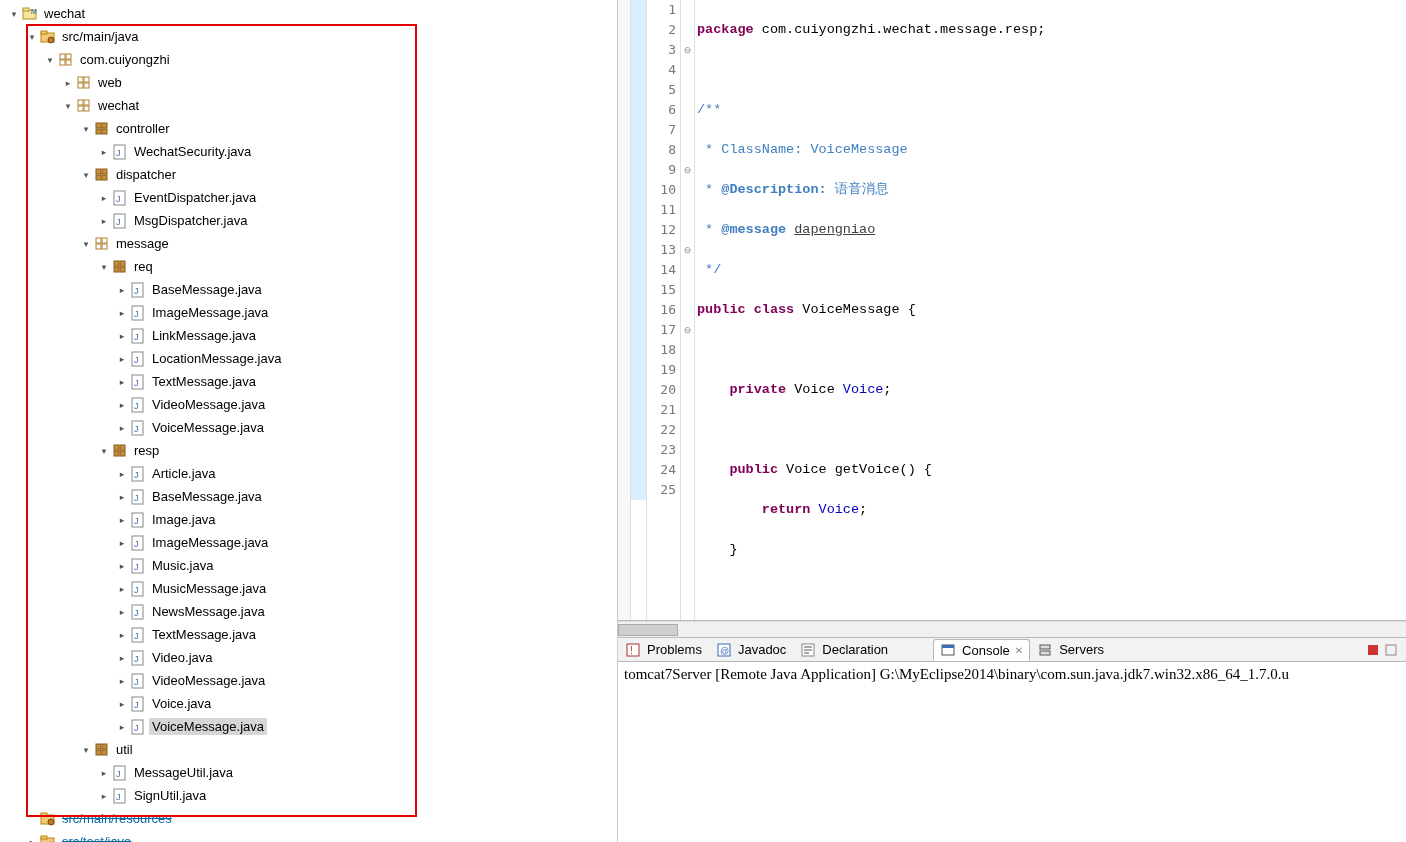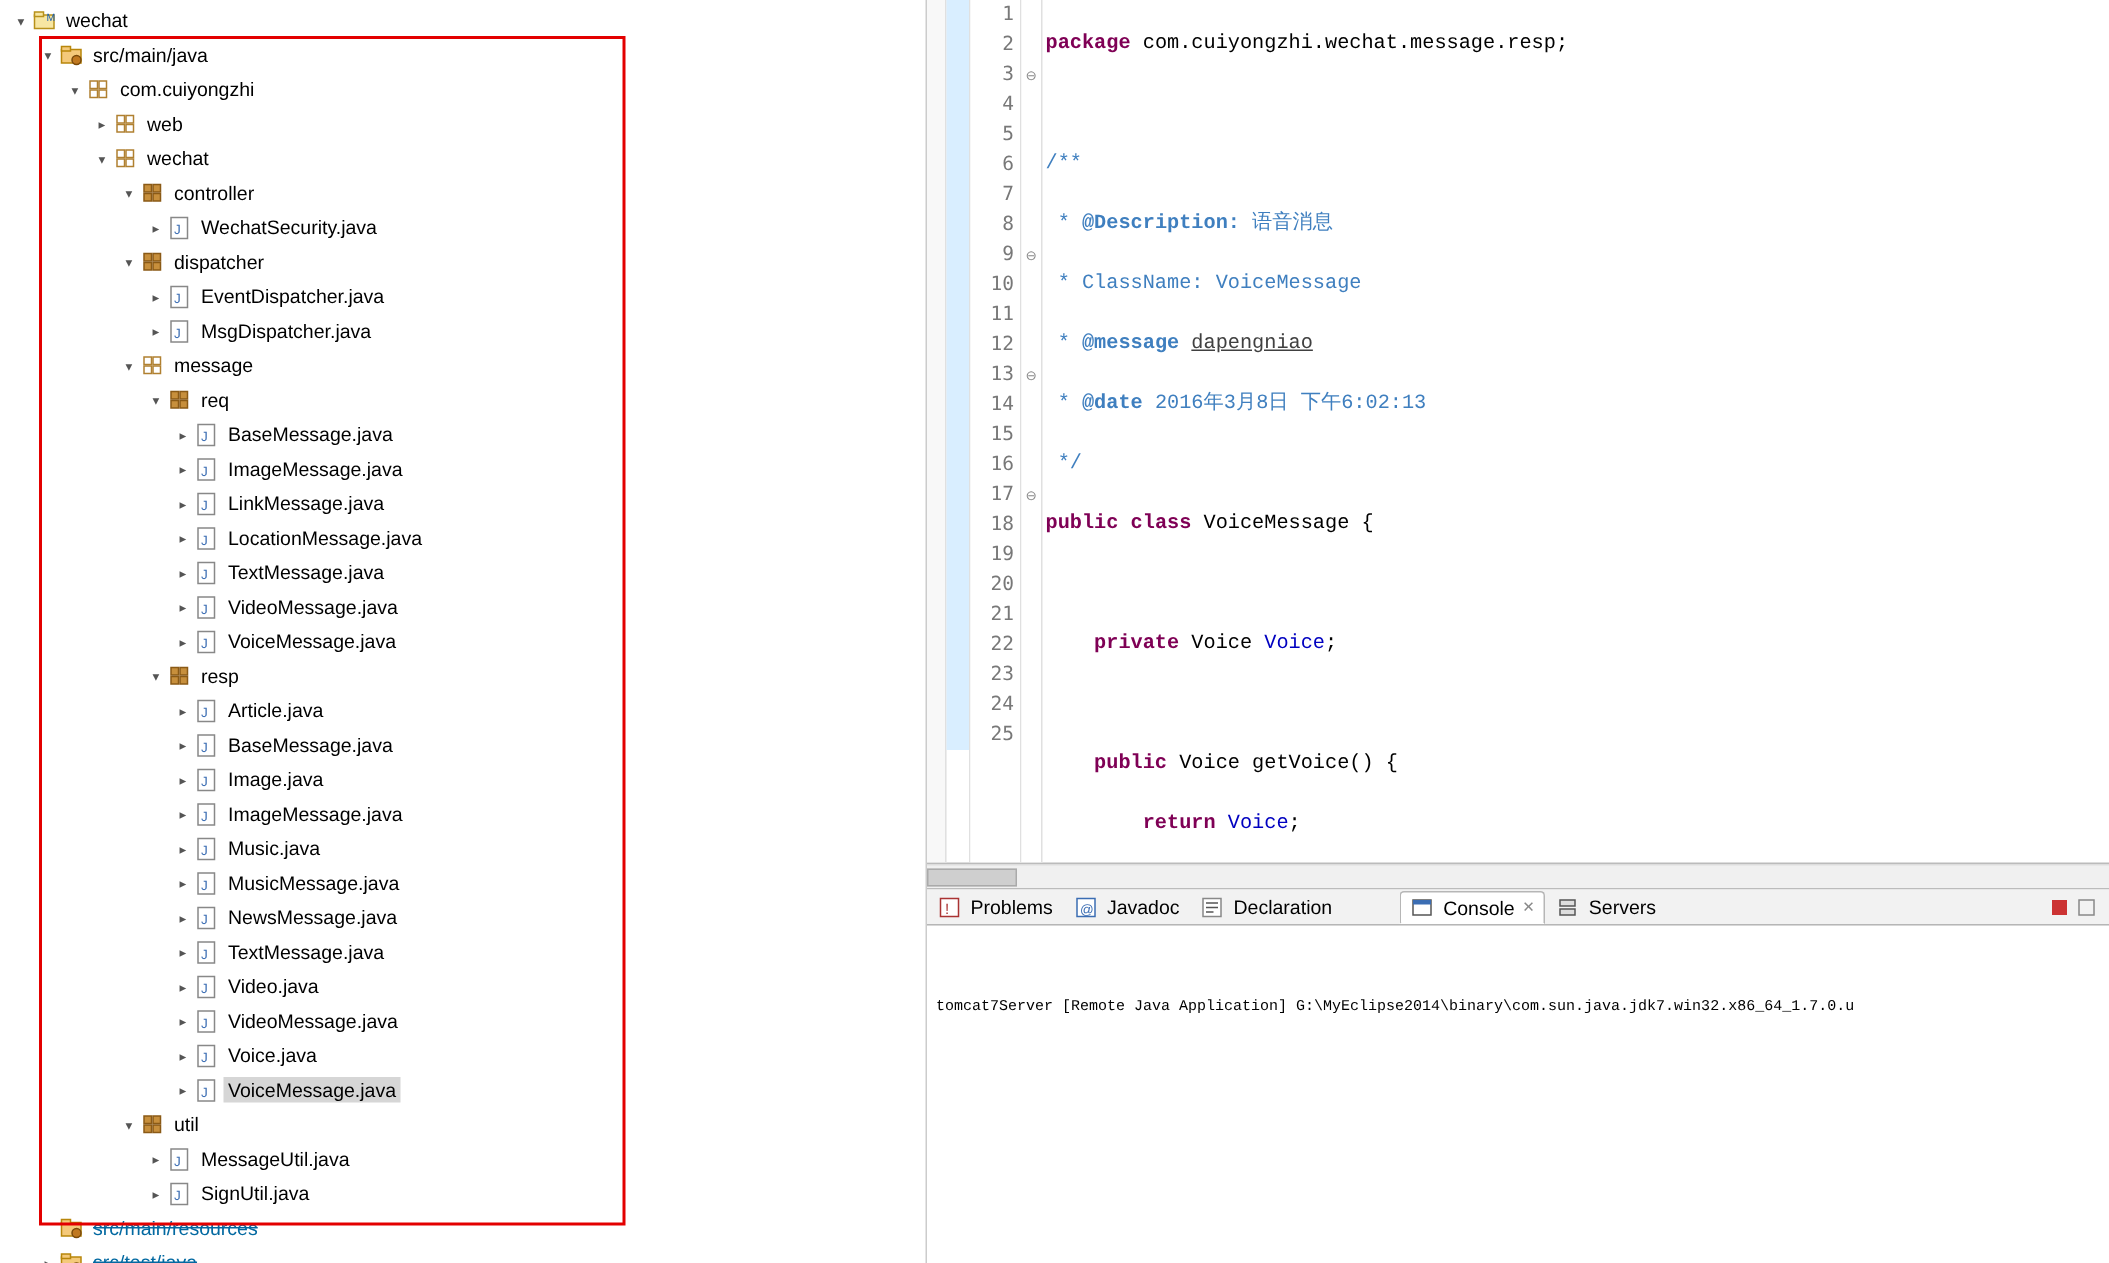--- a/index.html
+++ b/index.html
@@ -33,21 +33,21 @@
 .cmtag { color: #3f7fbf; font-weight: bold; }
 .cmlink { color: #404040; text-decoration: underline; }
 .attr {color: #0000c0;}
 .bottom-tabs { border-top: 1px solid #bbb; }
 .tab-strip { display: flex; align-items: center; height: 24px; border-bottom: 1px solid #b6b6b6; background: #f2f2f2; }
 .view-tab { display: flex; align-items: center; padding: 0 6px; height: 22px; border: 1px solid transparent; cursor: pointer; color: #000; gap:3px;}
 .view-tab.active { background: #fff; border: 1px solid #b6b6b6; border-bottom: 1px solid #fff; margin-bottom: -1px; border-radius: 3px 3px 0 0; margin-left: 38px;}
 .view-tab .close-x { color: #888; font-size: 10px; margin-left: 2px;}
 .tab-toolbar { margin-left: auto; display: flex; gap: 4px; padding-right: 8px;}
 .tb-btn { width: 14px; height: 14px; display:inline-block; }
-.console-body { padding: 4px 6px; font-family: Liberation Mono, monospace; font-size: 10px; height: 180px; overflow:hidden;margin-top:45px;}
+.console-body { padding: 4px 6px; font-family: Liberation Serif, serif; font-size: 15px; height: 180px; overflow:hidden;}
 .hscroll { height: 16px; background: #f0f0f0; border-top: 1px solid #ddd; position: relative;}
 .hscroll .thumb { position:absolute; left:0; top:2px; height:12px; width:60px; background:#cfcfcf; border:1px solid #aaa;}
 .src-icon svg rect { fill:#f4c97a; stroke:#b8860b;}
 .cut { color:#0369a1; text-decoration: line-through; }
 </style>
 </head>
 <body>
 
 <div class="left-panel">
   <div class="tree">
@@ -515,24 +515,23 @@
         <div>&nbsp;</div>
         <div>&nbsp;</div>
         <div>&nbsp;</div>
         <div>&nbsp;</div>
         <div>&nbsp;</div>
     </div>
     <div class="code">
 <div class="line"><span class="kw">package</span><span> com.cuiyongzhi.wechat.message.resp;</span></div>
 <div class="line">&nbsp;</div>
 <div class="line"><span class="cm">/**</span></div>
+<div class="line"><span class="cm"> * ClassName: VoiceMessage</span></div>
 <div class="line"><span class="cm"> * </span><span class="cmtag">@Description:</span><span class="cm"> 语音消息</span></div>
-<div class="line"><span class="cm"> * ClassName: VoiceMessage</span></div>
 <div class="line"><span class="cm"> * </span><span class="cmtag">@message</span><span class="cm"> </span><span class="cmlink">dapengniao</span></div>
-<div class="line"><span class="cm"> * </span><span class="cmtag">@date</span><span class="cm"> 2016年3月8日 下午6:02:13</span></div>
 <div class="line"><span class="cm"> */</span></div>
 <div class="line"><span class="kw">public</span><span> </span><span class="kw">class</span><span> VoiceMessage {</span></div>
 <div class="line">&nbsp;</div>
 <div class="line"><span>    </span><span class="kw">private</span><span> Voice </span><span class="attr">Voice</span><span>;</span></div>
 <div class="line">&nbsp;</div>
 <div class="line"><span>    </span><span class="kw">public</span><span> Voice getVoice() {</span></div>
 <div class="line"><span>        </span><span class="kw">return</span><span> </span><span class="attr">Voice</span><span>;</span></div>
 <div class="line"><span>    }</span></div>
 <div class="line">&nbsp;</div>
 

